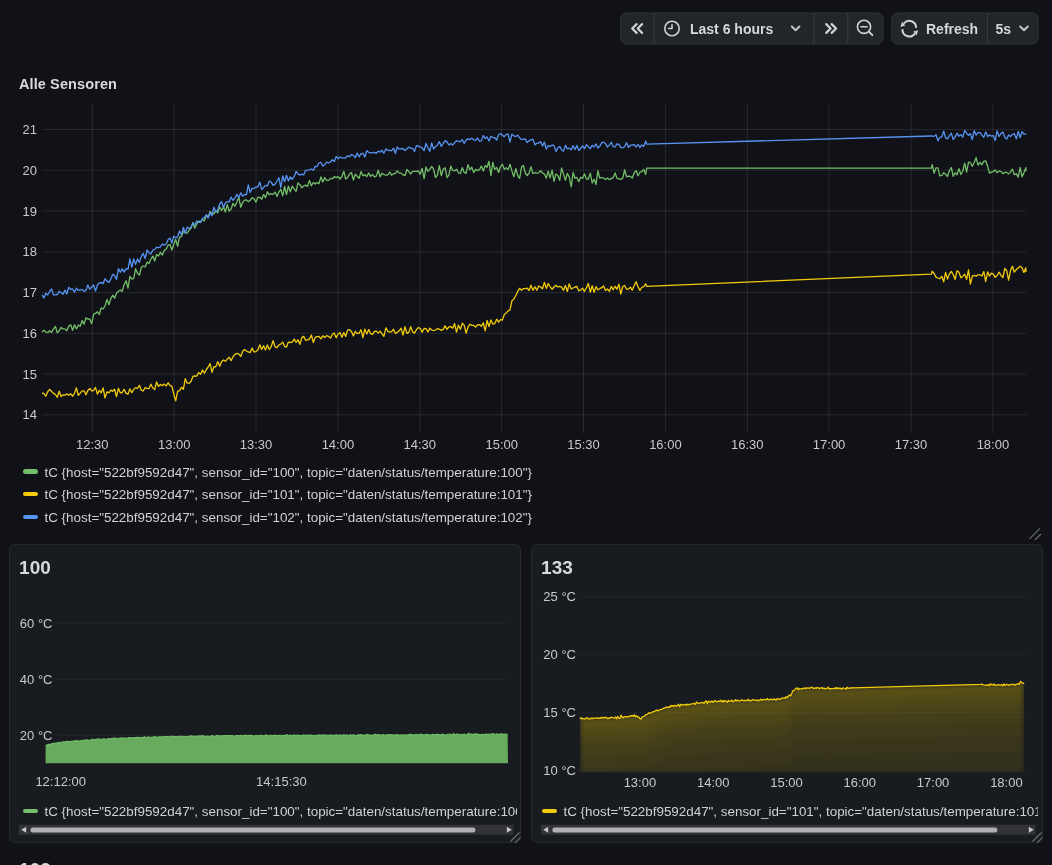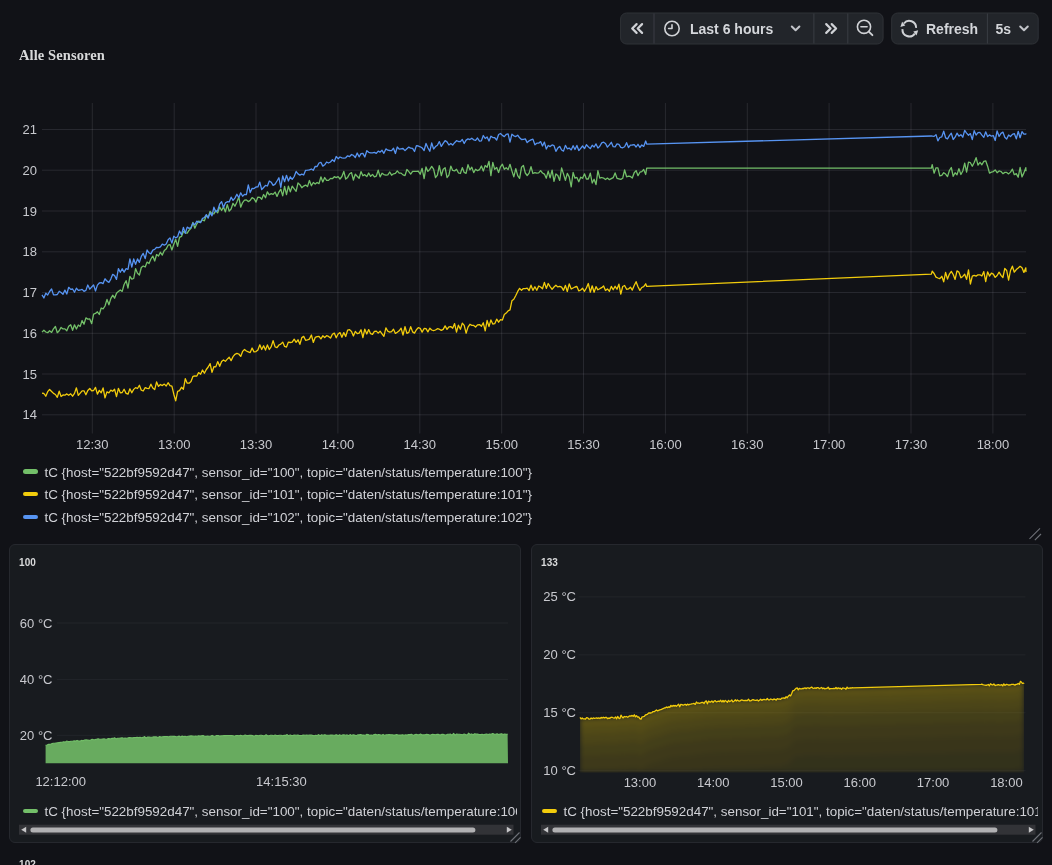--- a/index.html
+++ b/index.html
@@ -2,21 +2,21 @@
 <html><head><meta charset="utf-8"><style>
 * { margin:0; padding:0; box-sizing:border-box; }
 html,body { width:1052px; height:865px; background:#111217; overflow:hidden;
   font-family:"Liberation Sans", sans-serif; }
 .abs { position:absolute; }
 svg text { font-family:"Liberation Sans", sans-serif; }
 .ax { font-size:13px; fill:#c8c9ce; }
 .g { stroke:rgba(204,204,220,0.12); stroke-width:1; }
 .gp { stroke:rgba(204,204,220,0.06); stroke-width:1; }
 .panel { position:absolute; background:#181b1f; border:1px solid #26282e; border-radius:6px; }
-.ptitle { position:absolute; font-size:10px; font-weight:700; color:#d8d9da; letter-spacing:0.1px; }
+.ptitle { position:absolute; font-size:19px; font-weight:700; color:#d8d9da; letter-spacing:0.1px; }
 .leg { position:absolute; font-size:13.4px; color:#d0d1d6; white-space:nowrap; }
 .sw { display:inline-block; width:14.5px; height:4.5px; border-radius:2.5px; margin-right:7px; vertical-align:3px; }
 .btn-txt { font-size:14px; font-weight:700; color:#d5d7db; }
 </style></head>
 <body>
 
 <svg class="abs" style="left:0;top:0" width="1052" height="60" viewBox="0 0 1052 60">
   <g>
     <rect x="620.6" y="13" width="262.5" height="31" rx="6" fill="#22252a" stroke="#2f3237" stroke-width="1"></rect>
     <line x1="654" y1="13.5" x2="654" y2="43.5" stroke="#3a3d44" stroke-width="1"></line>
@@ -49,21 +49,21 @@
     <g stroke="#c2c4c9" stroke-width="2" fill="none" stroke-linecap="round" stroke-linejoin="round">
       <path d="M 791.8 26.5 L 795.6 30.3 L 799.4 26.5"></path>
       <path d="M 1020.2 26.5 L 1024 30.3 L 1027.8 26.5"></path>
     </g>
     <text x="690" y="33.5" class="btn-txt" fill="#d5d7db" font-size="14" font-weight="bold">Last 6 hours</text>
     <text x="926" y="33.5" fill="#d5d7db" font-size="14" font-weight="bold">Refresh</text>
     <text x="995.5" y="33.5" fill="#d5d7db" font-size="14" font-weight="bold">5s</text>
   </g>
 </svg>
 
-<div class="ptitle" style="left:19px;top:47px;font-size:14.5px;font-family:Liberation Serif, serif;">Alle Sensoren</div>
+<div class="ptitle" style="left:19px;top:76px;font-size:14.5px;">Alle Sensoren</div>
 <svg class="abs" style="left:0;top:0" width="1052" height="545" viewBox="0 0 1052 545">
   <line x1="92.3" y1="103" x2="92.3" y2="433.5" class="g"></line>
     <line x1="174.2" y1="103" x2="174.2" y2="433.5" class="g"></line>
     <line x1="256.0" y1="103" x2="256.0" y2="433.5" class="g"></line>
     <line x1="337.9" y1="103" x2="337.9" y2="433.5" class="g"></line>
     <line x1="419.8" y1="103" x2="419.8" y2="433.5" class="g"></line>
     <line x1="501.7" y1="103" x2="501.7" y2="433.5" class="g"></line>
     <line x1="583.5" y1="103" x2="583.5" y2="433.5" class="g"></line>
     <line x1="665.4" y1="103" x2="665.4" y2="433.5" class="g"></line>
     <line x1="747.3" y1="103" x2="747.3" y2="433.5" class="g"></line>

